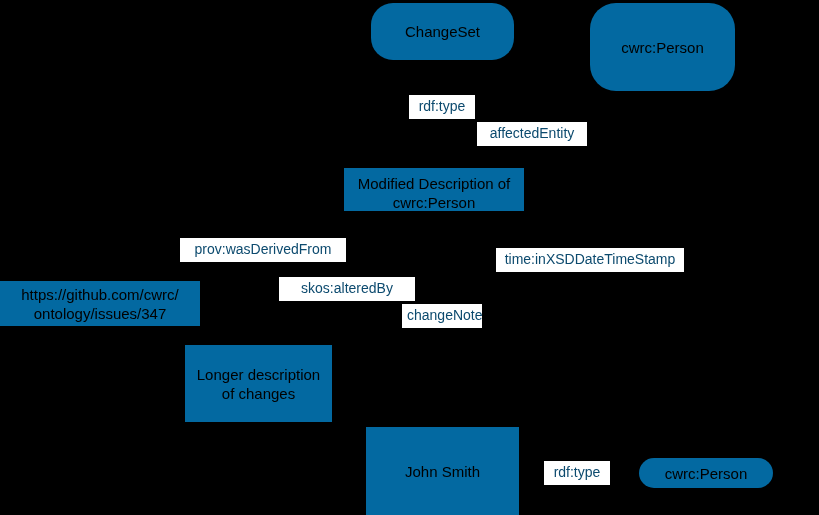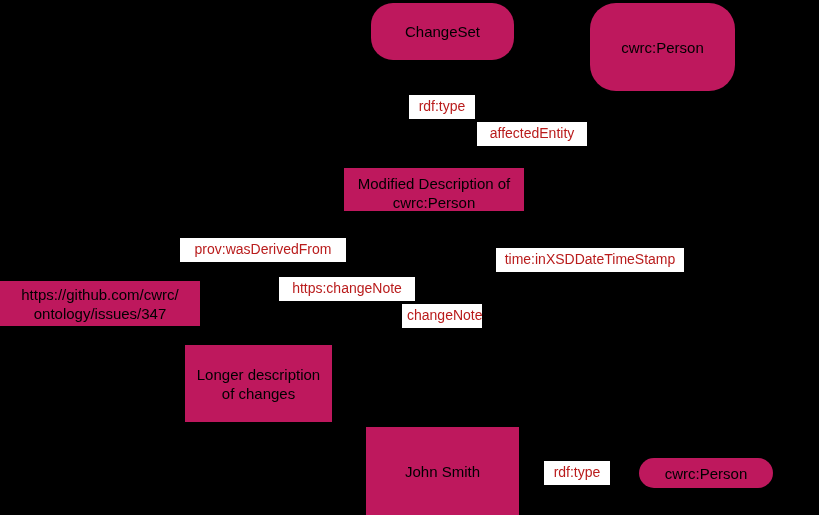--- a/index.html
+++ b/index.html
@@ -11,41 +11,41 @@
     position: relative;
     width: 819px;
     height: 515px;
     background: #000000;
     overflow: hidden;
     font-family: "Liberation Sans", sans-serif;
   }
   .node {
     position: absolute;
     box-sizing: border-box;
-    background: #be185d;
+    background: #0369a1;
     color: #000000;
     display: flex;
     align-items: center;
     justify-content: center;
     text-align: center;
     font-size: 15px;
     line-height: 19px;
     white-space: pre-line;
     padding: 2px 6px;
   }
   .node.rounded-lg { border-radius: 22px; }
   .node.rounded-sm { border-radius: 26px; }
   .node.pill       { border-radius: 999px; }
   .node.rect       { border-radius: 0; }
 
   .edge-label {
     position: absolute;
     box-sizing: border-box;
     background: #ffffff;
-    color: #b91c1c;
+    color: #0c4a6e;
     font-size: 14px;
     line-height: 17px;
     padding: 3px 5px 4px 5px;
     white-space: nowrap;
     text-align: center;
   }
 </style>
 </head>
 <body>
 
@@ -93,21 +93,21 @@
 
   <div class="edge-label" style="left:180px; top:238px; width:166px;">
     <span>prov:wasDerivedFrom</span>
   </div>
 
   <div class="edge-label" style="left:496px; top:248px; width:188px;">
     <span>time:inXSDDateTimeStamp</span>
   </div>
 
   <div class="edge-label" style="left:279px; top:277px; width:136px;">
-    <span>https:changeNote</span>
+    <span>skos:alteredBy</span>
   </div>
 
   <div class="edge-label" style="left:402px; top:304px; width:80px;">
     <span>changeNote</span>
   </div>
 
   <div class="edge-label" style="left:544px; top:461px; width:66px;">
     <span>rdf:type</span>
   </div>
 

